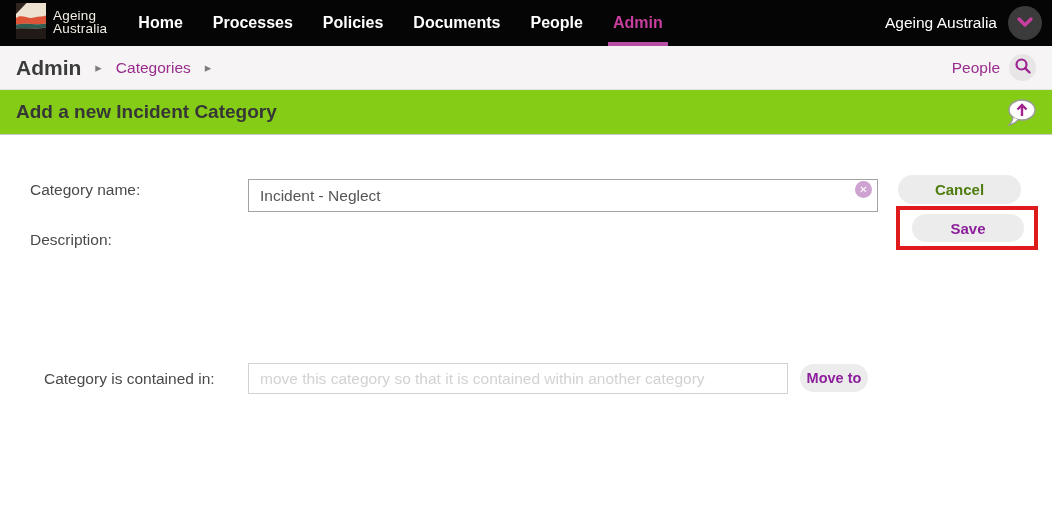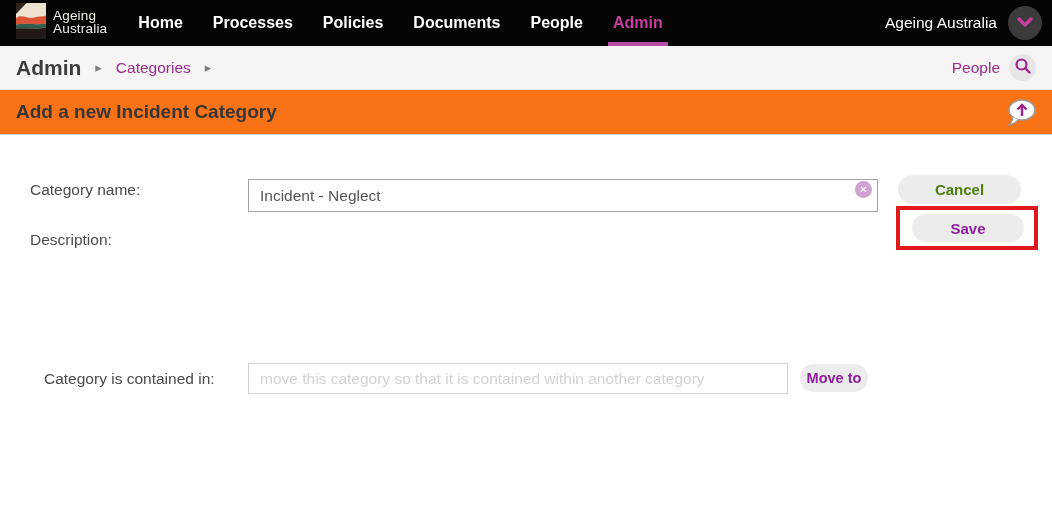--- a/index.html
+++ b/index.html
@@ -60,21 +60,21 @@
   .search-label { color: #992c8c; font-size: 15.5px; cursor: pointer; }
   .search-btn {
     width: 27px; height: 27px; border-radius: 50%;
     background: #e7e5e6; border: none; cursor: pointer;
     display: flex; align-items: center; justify-content: center;
   }
 
   
   .title-bar {
     position: absolute; top: 90px; left: 0; right: 0; height: 45px;
-    background: #f97316; border-bottom: 1px solid #c9c9c9;
+    background: #84cc16; border-bottom: 1px solid #c9c9c9;
     display: flex; align-items: center;
     padding: 0 14px 0 16px;
   }
   .page-title { font-size: 19px; font-weight: 700; color: #363636; }
   .title-bar-icon { margin-left: auto; cursor: pointer; display: flex; }
 
   
   .form-label {
     position: absolute; color: #4a4a4a; font-size: 15.5px;
   }

